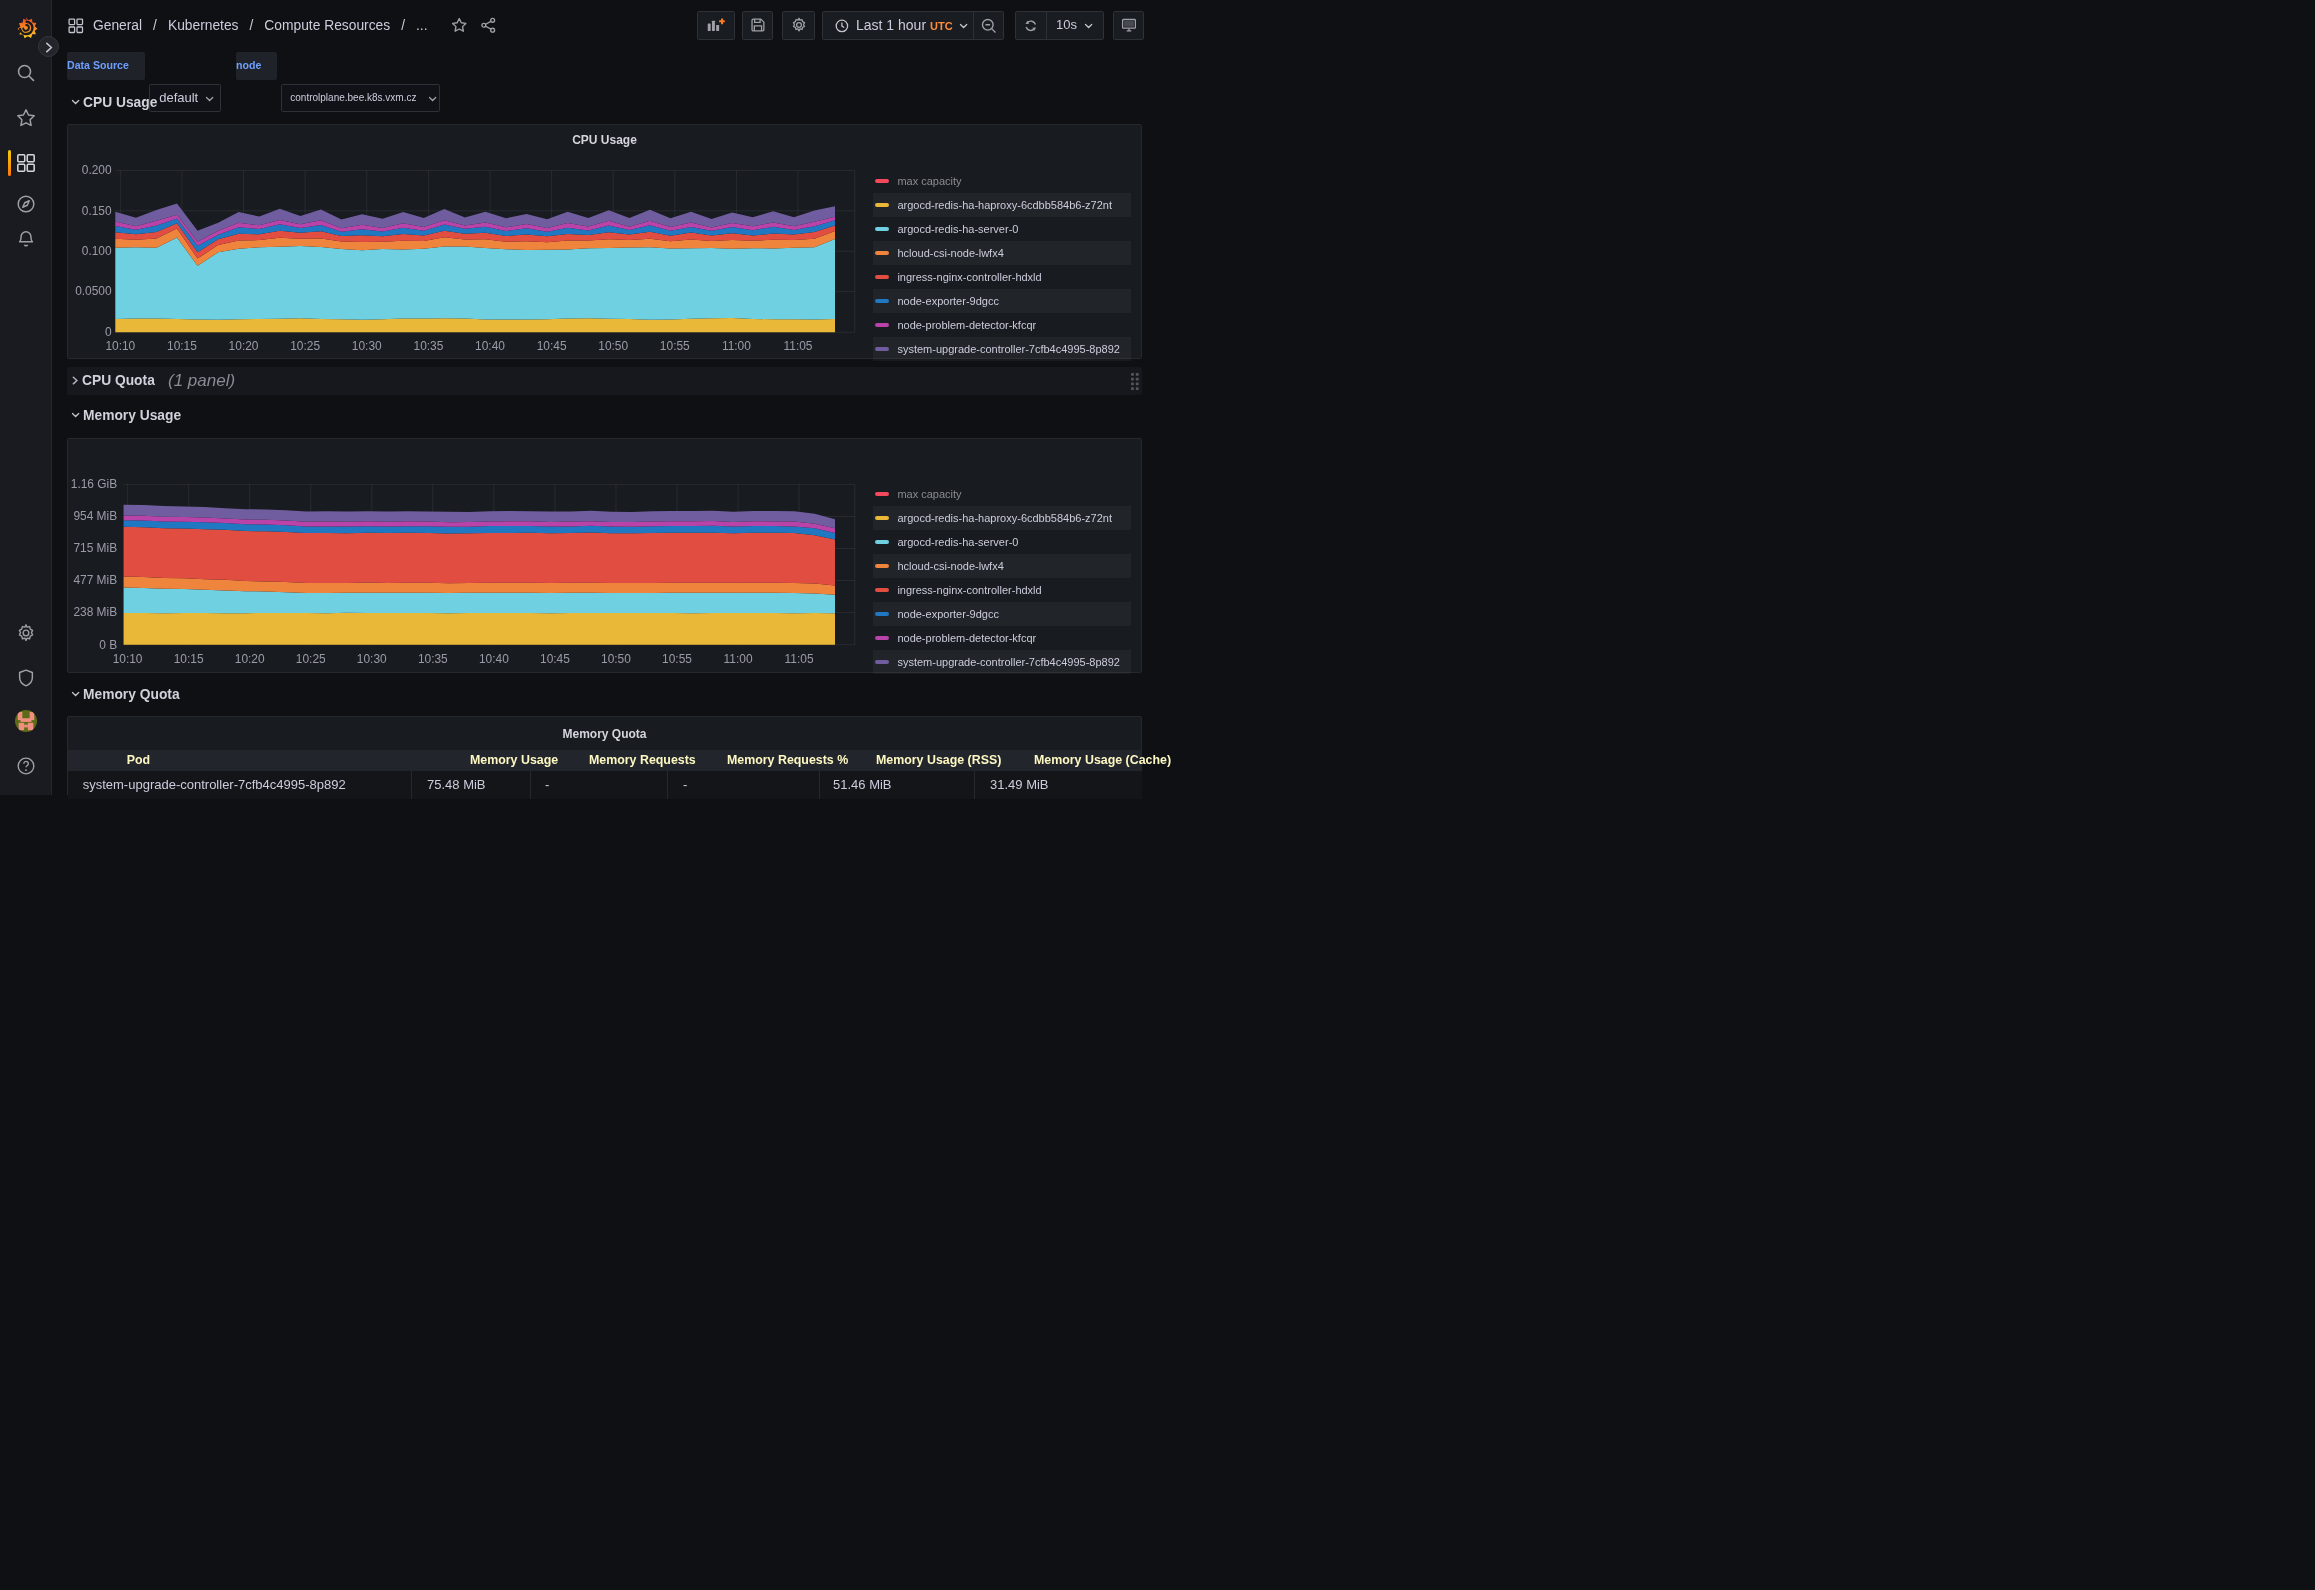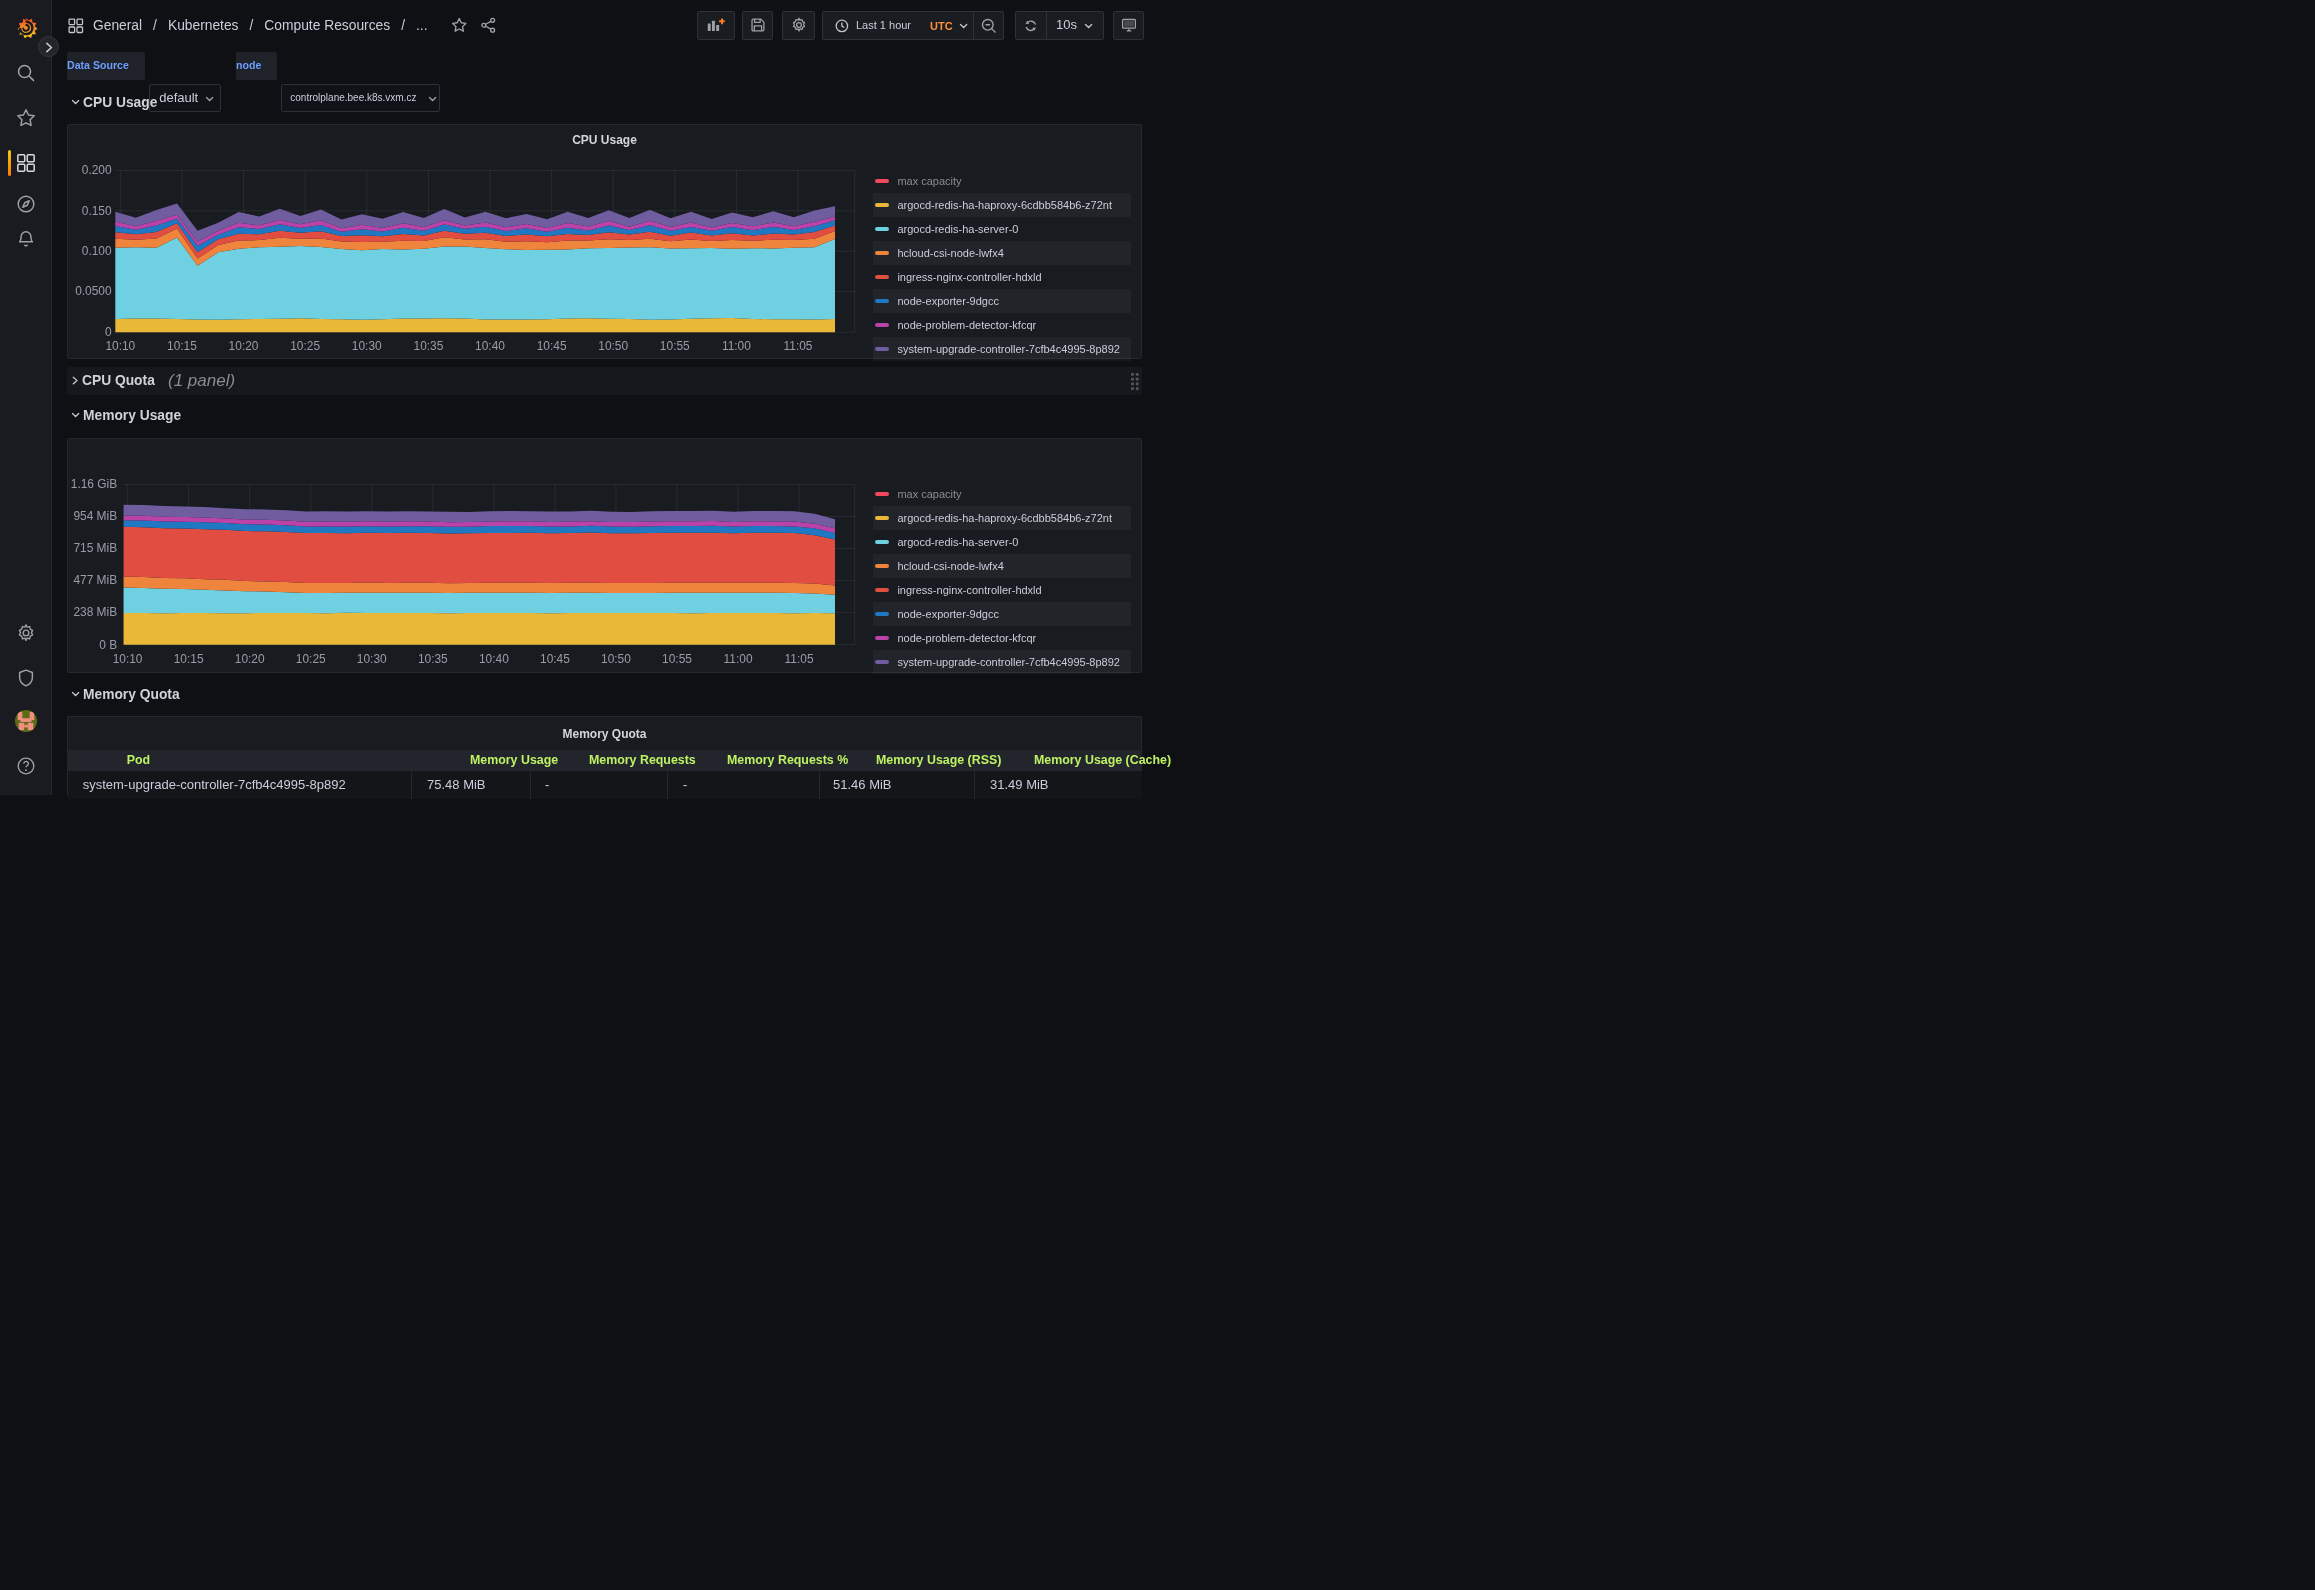--- a/index.html
+++ b/index.html
@@ -30,21 +30,21 @@
 .legend { position:absolute; left:805px; width:258px; }
 .lrow { height:24px; display:flex; align-items:center; }
 .lrow.striped { background:rgba(204,204,220,0.055); }
 .sw { width:13.8px; height:4.1px; border-radius:2px; margin-left:2.3px; flex:none; }
 .ltxt { margin-left:8.3px; font-size:11px; color:#ccccdc; white-space:nowrap; }
 .ltxt.dim { color:#8a8b94; }
 .qrow { position:absolute; left:67px; top:367px; width:1075px; height:27.5px; background:#16181d;
   border-radius:1.8px; }
 .table-hdr { position:absolute; left:0; top:33px; width:1074px; height:21px; background:#22252b; }
 .th { position:absolute; top:0; height:21px; line-height:21px; font-size:12.4px; font-weight:700;
-  color:#bef264; white-space:nowrap;padding-left:44px; }
+  color:#fef9c3; white-space:nowrap;padding-left:44px; }
 .tdata { position:absolute; left:0; top:54px; width:1074px; height:27.5px; background:#141519; }
 .td { position:absolute; top:0; height:24px; line-height:27px; font-size:13px; color:#ccccdc;
   white-space:nowrap; }
 .tdiv { position:absolute; top:0; width:0.9px; height:27.5px; background:#26282e; }
 </style></head><body>
 
 <div id="sidebar">
   <div class="sbi" style="top:29px">
       <svg width="25" height="26" viewBox="0 0 27 28" style="" xmlns="http://www.w3.org/2000/svg">
         <defs>
@@ -212,21 +212,21 @@
   </div>
 <div class="btn" style="left:822px;width:182px">
   <div class="abs" style="left:12px;top:7.3px">
       <svg width="13.8" height="13.8" viewBox="0 0 15 15" style="" xmlns="http://www.w3.org/2000/svg">
         <g fill="none" stroke="#c3c4cd" stroke-width="1.4">
           <circle cx="7.5" cy="7.5" r="6.2"></circle>
           <path d="M7.5 3.8v3.9l2.5 1.5"></path>
         </g>
       </svg>
     </div>
-  <div class="abs" style="left:33px;top:6.9px;font-size:11px;font-weight:500;line-height:14.7px;color:#ccccdc">Last 1 hour</div>
+  <div class="abs" style="left:33px;top:6.9px;font-size:14px;font-weight:500;line-height:14.7px;color:#ccccdc">Last 1 hour</div>
   <div class="abs" style="left:107px;top:8.7px;font-size:11px;font-weight:700;line-height:13px;color:#ff8e3c">UTC</div>
   <div class="abs" style="left:136px;top:11px">
       <svg width="9.2" height="6.4" viewBox="0 0 10 7" style="" xmlns="http://www.w3.org/2000/svg">
         <path d="M1.6 1.6L5 5l3.4-3.4" fill="none" stroke="#c3c4cd" stroke-width="1.4" stroke-linecap="round"></path>
       </svg>
     </div>
   <div class="abs" style="left:150px;top:0;width:0.9px;height:27.5px;background:#2e3238"></div>
   <div class="abs" style="left:158px;top:6px">
       <svg width="16.5" height="16.5" viewBox="0 0 18 18" style="" xmlns="http://www.w3.org/2000/svg">
         <g fill="none" stroke="#9fa1a8" stroke-width="1.5">

